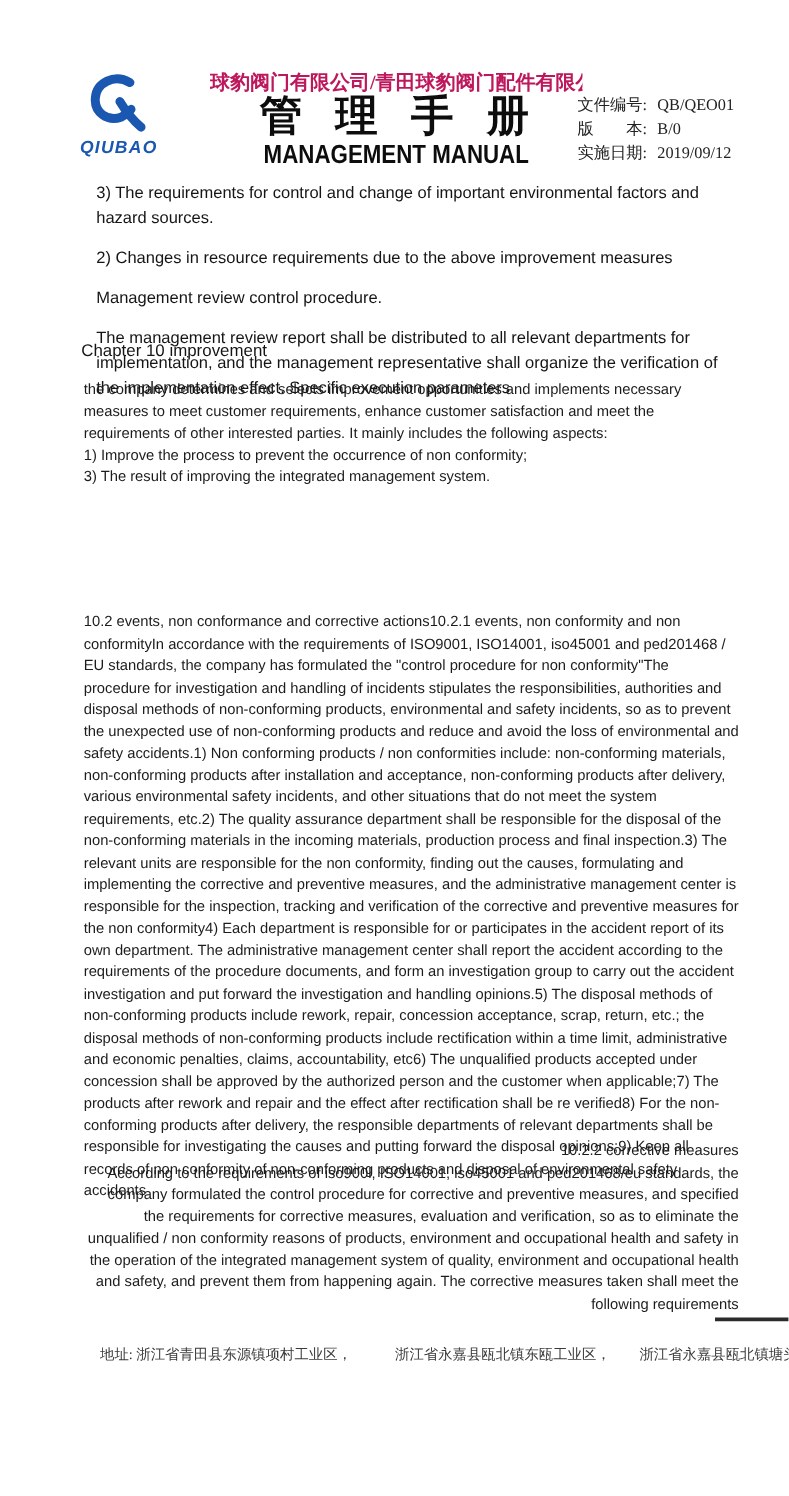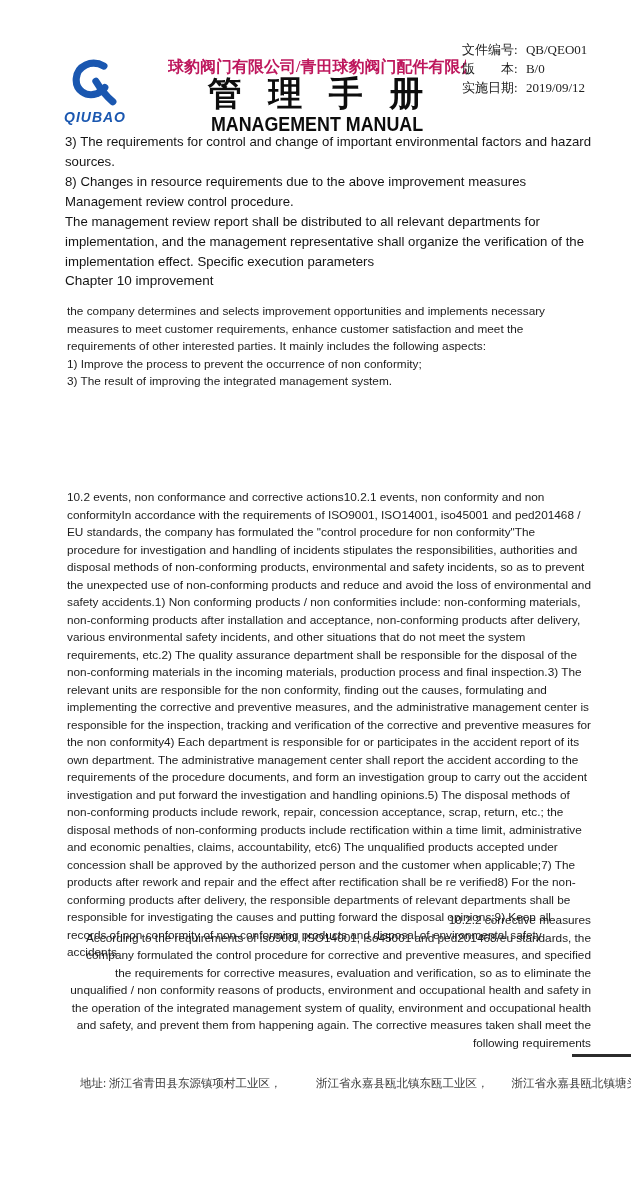--- a/index.html
+++ b/index.html
@@ -65,21 +65,21 @@
     font-size: 21px;
     line-height: 26px;
     transform: scaleX(0.85);
     transform-origin: center top;
     color: #0d0d0d;
     white-space: nowrap;
   }
 
   .meta {
     position: absolute;
-    left: 462px; top: 40px;
+    left: 462px; top: 74px;
     width: 170px;
     height: 71px;
     overflow: hidden;
     font-family: "Liberation Serif", serif;
     font-size: 13px;
     line-height: 19px;
     color: #222222;
   }
   .meta-row { white-space: nowrap; }
   .m-label { display: inline-block; }
@@ -87,21 +87,21 @@
 
   
   .intro {
     position: absolute;
     left: 65px; top: 132px;
     width: 532px;
     font-size: 13.2px;
     line-height: 20px;
     color: #151515;
   }
-  .intro p { margin: 0; }
+  .intro p { margin: 12px; }
 
   .chapter {
     position: absolute;
     left: 65px; top: 273px;
     width: 478px;
     text-align: left;
     font-size: 13.5px;
     color: #151515;
   }
 
@@ -161,21 +161,21 @@
       <span class="m-value">B/0</span>
     </div>
     <div class="meta-row">
       <span class="m-label">实施日期:</span>
       <span class="m-value">2019/09/12</span>
     </div>
   </div>
 
   <div class="intro">
     <p>3) The requirements for control and change of important environmental factors and hazard sources.</p>
-    <p>8) Changes in resource requirements due to the above improvement measures</p>
+    <p>2) Changes in resource requirements due to the above improvement measures</p>
     <p>Management review control procedure.</p>
     <p>The management review report shall be distributed to all relevant departments for implementation, and the management representative shall organize the verification of the implementation effect. Specific execution parameters</p>
   </div>
 
   <div class="chapter">Chapter 10 improvement</div>
 
   <div class="section sec-10-1">
     <p>the company determines and selects improvement opportunities and implements necessary measures to meet customer requirements, enhance customer satisfaction and meet the requirements of other interested parties. It mainly includes the following aspects:</p>
     <p>1) Improve the process to prevent the occurrence of non conformity;</p>
     <p>3) The result of improving the integrated management system.</p>

